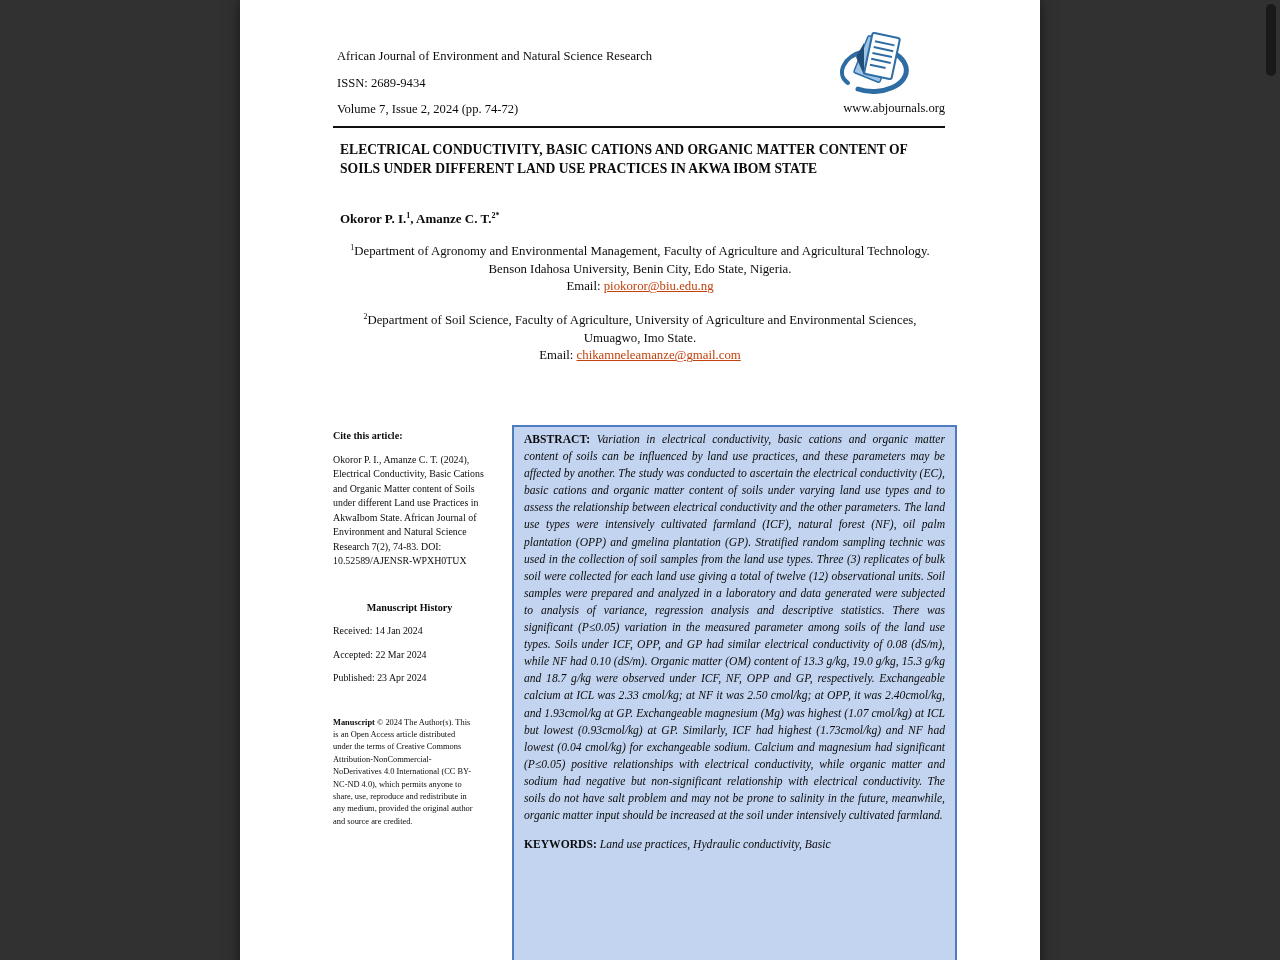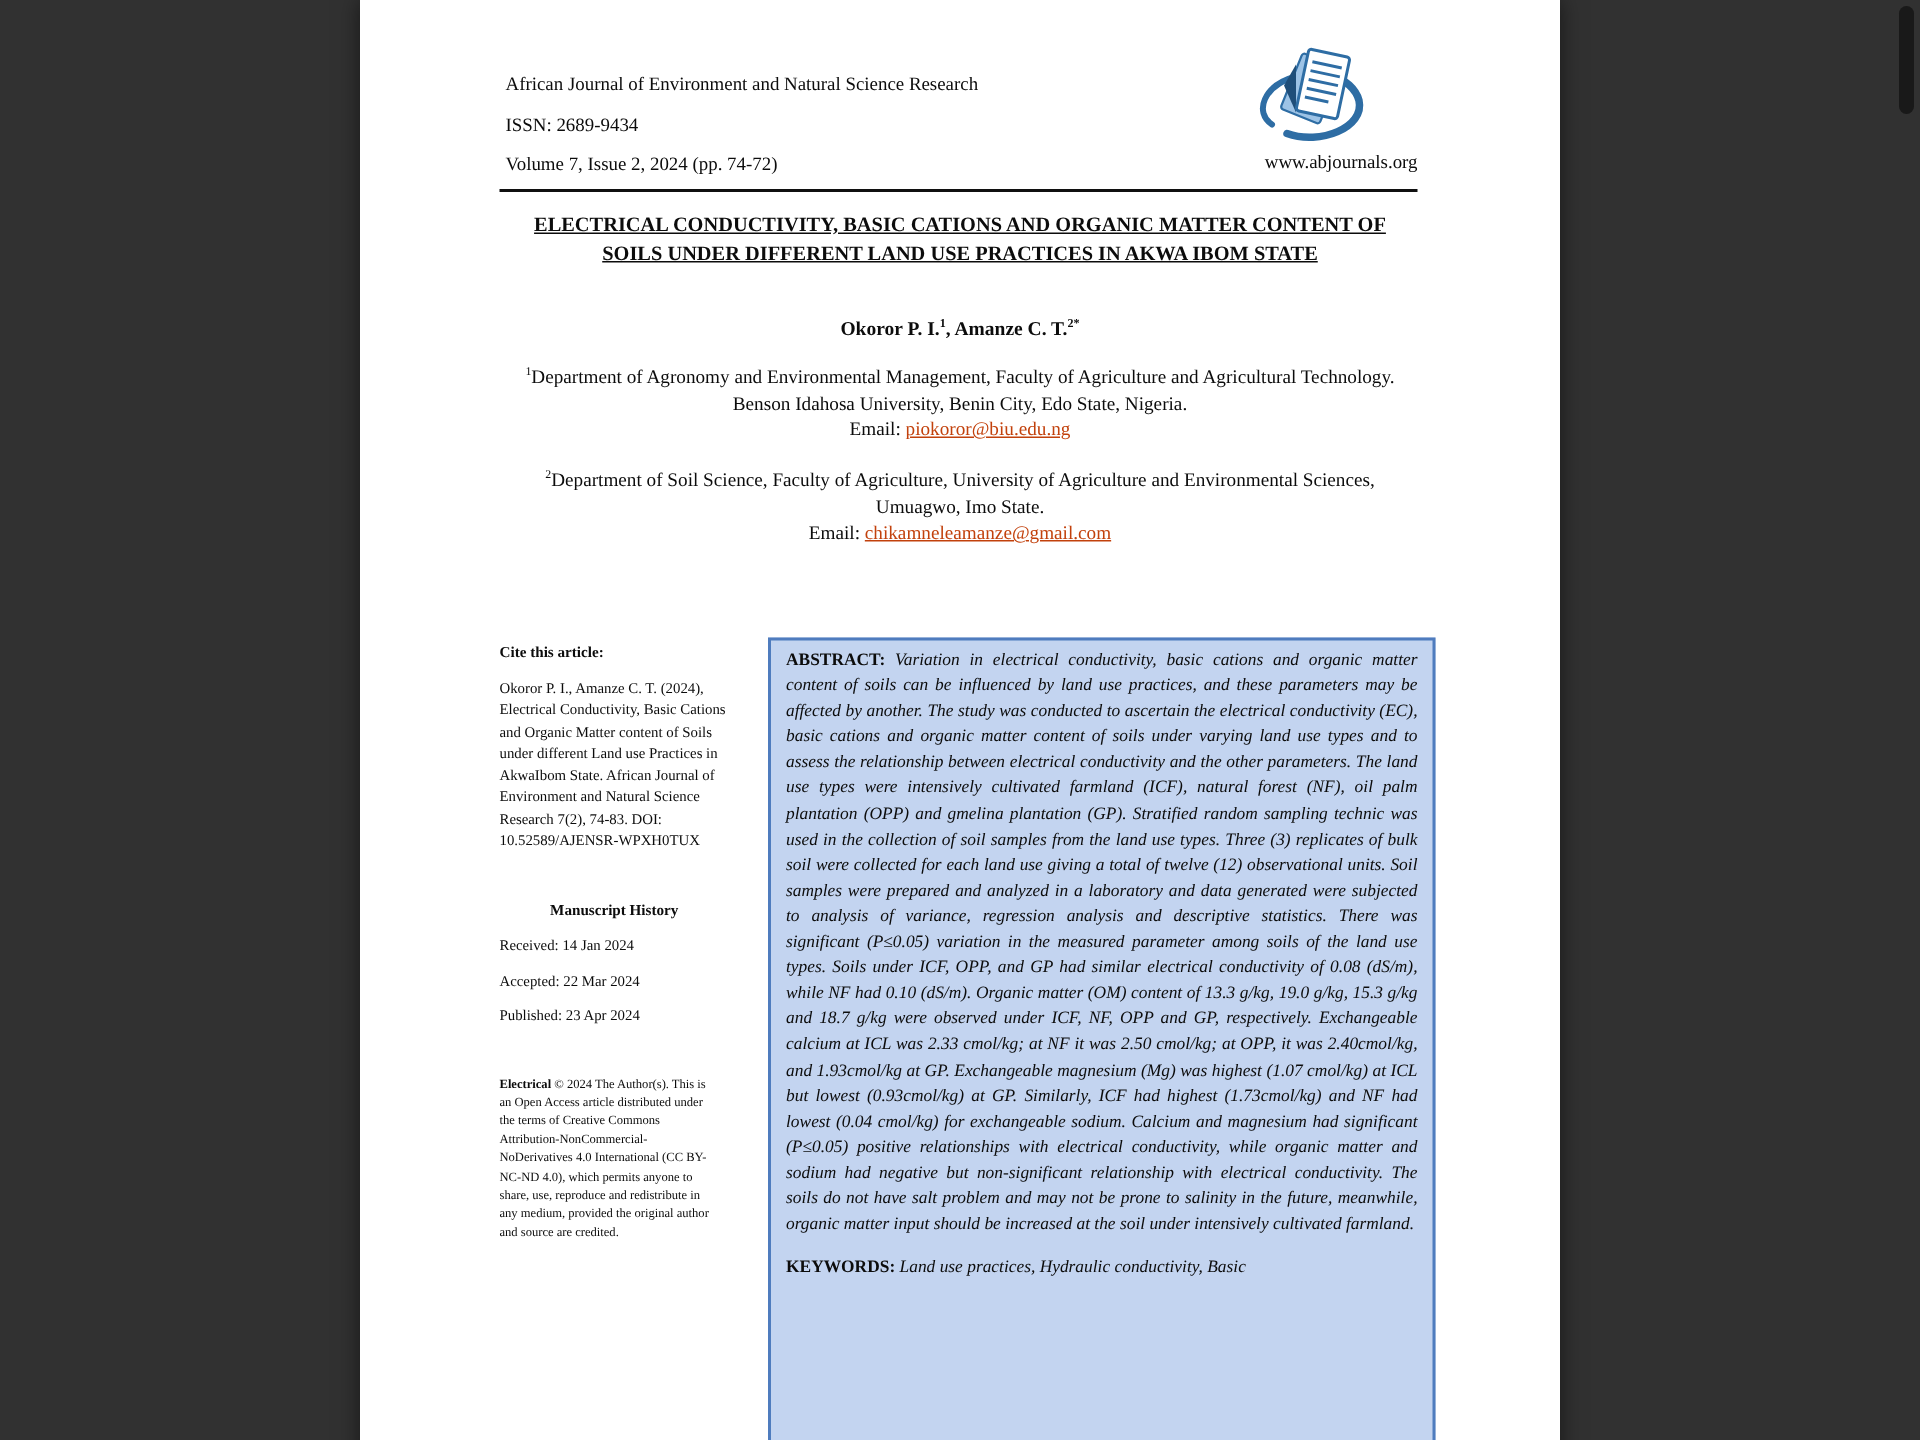--- a/index.html
+++ b/index.html
@@ -19,25 +19,25 @@
   .hdr-line { position:absolute; left:97px; font-size:12.6px; white-space:nowrap; }
   .hdr-journal { top:49px; }
   .hdr-issn { top:76px; }
   .hdr-volume { top:102px; }
   .hdr-site { position:absolute; right:95px; top:101px; font-size:12.6px; }
   .logo-wrap { position:absolute; left:594px; top:31px; width:80px; height:68px; }
   .hdr-rule { position:absolute; left:93px; top:126px; width:612px; height:2px; background:#101010; }
   
   .title {
     position:absolute; top:141px; left:100px; width:600px;
-    text-align:center; font-weight:bold; font-size:13.6px; line-height:18.6px;text-decoration:underline;
+    text-align:left; font-weight:bold; font-size:13.6px; line-height:18.6px;
   }
   .authors {
     position:absolute; top:211px; left:100px; width:600px;
-    text-align:center; font-weight:bold; font-size:13px;
+    font-weight:bold; font-size:13px;
   }
   sup { font-size:0.62em; vertical-align:super; line-height:0; }
   .affil {
     position:absolute; left:105px; width:590px;
     text-align:center; font-size:12.8px; line-height:17.6px;
   }
   .affil-1 { top:243px; }
   .affil-2 { top:312px; }
   .corresponding {
     position:absolute; top:380px; left:100px; width:600px;
@@ -121,21 +121,21 @@
 
   <aside class="side-col">
     <div class="side-heading">Cite this article:</div>
     <div class="side-citation">Okoror P. I., Amanze C. T. (2024), Electrical Conductivity, Basic Cations and Organic Matter content of Soils under different Land use Practices in AkwaIbom State. African Journal of Environment and Natural Science Research 7(2), 74-83. DOI: 10.52589/AJENSR-WPXH0TUX</div>
 
     <div class="side-history-heading">Manuscript History</div>
     <div class="side-history-item">Received: 14 Jan 2024</div>
     <div class="side-history-item">Accepted: 22 Mar 2024</div>
     <div class="side-history-item">Published: 23 Apr 2024</div>
 
-    <p class="side-copyright"><b>Electrical</b><span> © 2024 The Author(s). This is an Open Access article distributed under the terms of Creative Commons Attribution-NonCommercial-NoDerivatives 4.0 International (CC BY-NC-ND 4.0), which permits anyone to share, use, reproduce and redistribute in any medium, provided the original author and source are credited.</span></p>
+    <p class="side-copyright"><b>Manuscript</b><span> © 2024 The Author(s). This is an Open Access article distributed under the terms of Creative Commons Attribution-NonCommercial-NoDerivatives 4.0 International (CC BY-NC-ND 4.0), which permits anyone to share, use, reproduce and redistribute in any medium, provided the original author and source are credited.</span></p>
   </aside>
 
   <section class="abstract-box">
     <p class="abstract-p"><span class="bold-label">ABSTRACT: </span><span>Variation in electrical conductivity, basic cations and organic matter content of soils can be influenced by land use practices, and these parameters may be affected by another. The study was conducted to ascertain the electrical conductivity (EC), basic cations and organic matter content of soils under varying land use types and to assess the relationship between electrical conductivity and the other parameters. The land use types were intensively cultivated farmland (ICF), natural forest (NF), oil palm plantation (OPP) and gmelina plantation (GP). Stratified random sampling technic was used in the collection of soil samples from the land use types. Three (3) replicates of bulk soil were collected for each land use giving a total of twelve (12) observational units. Soil samples were prepared and analyzed in a laboratory and data generated were subjected to analysis of variance, regression analysis and descriptive statistics. There was significant (P≤0.05) variation in the measured parameter among soils of the land use types. Soils under ICF, OPP, and GP had similar electrical conductivity of 0.08 (dS/m), while NF had 0.10 (dS/m). Organic matter (OM) content of 13.3 g/kg, 19.0 g/kg, 15.3 g/kg and 18.7 g/kg were observed under ICF, NF, OPP and GP, respectively. Exchangeable calcium at ICL was 2.33 cmol/kg; at NF it was 2.50 cmol/kg; at OPP, it was 2.40cmol/kg, and 1.93cmol/kg at GP. Exchangeable magnesium (Mg) was highest (1.07 cmol/kg) at ICL but lowest (0.93cmol/kg) at GP. Similarly, ICF had highest (1.73cmol/kg) and NF had lowest (0.04 cmol/kg) for exchangeable sodium. Calcium and magnesium had significant (P≤0.05) positive relationships with electrical conductivity, while organic matter and sodium had negative but non-significant relationship with electrical conductivity. The soils do not have salt problem and may not be prone to salinity in the future, meanwhile, organic matter input should be increased at the soil under intensively cultivated farmland.</span></p>
     <p class="keywords-p"><span class="bold-label">KEYWORDS: </span><span>Land use practices, Hydraulic conductivity, Basic</span></p>
   </section>
 
 </div>
 
 <div class="scroll-thumb"></div>

